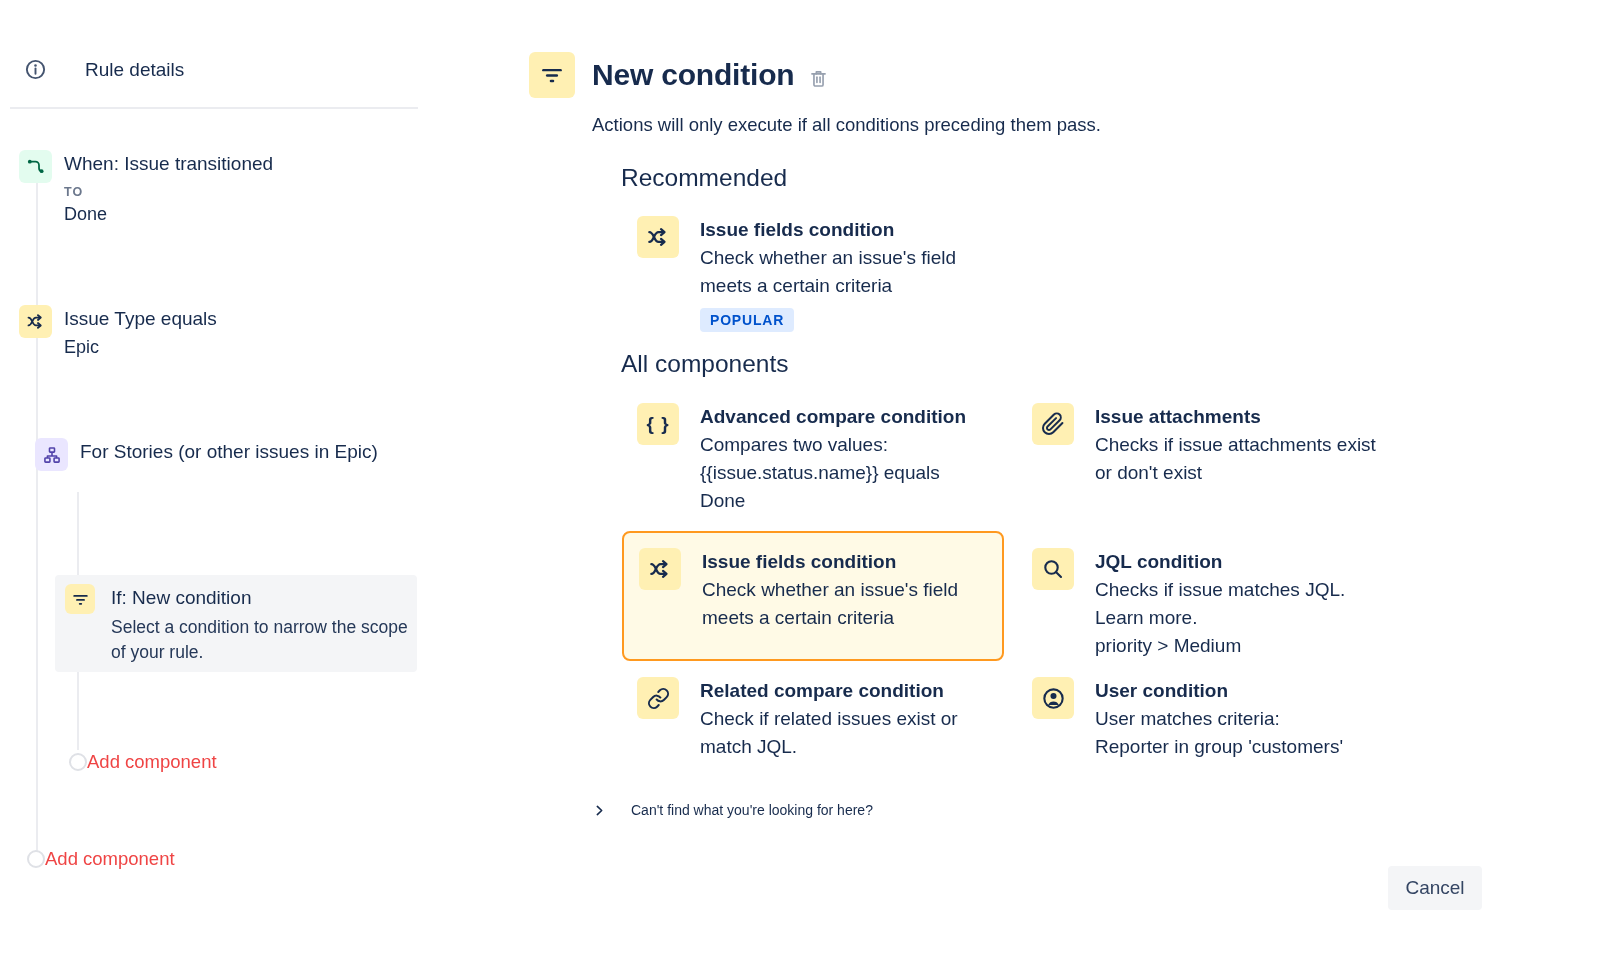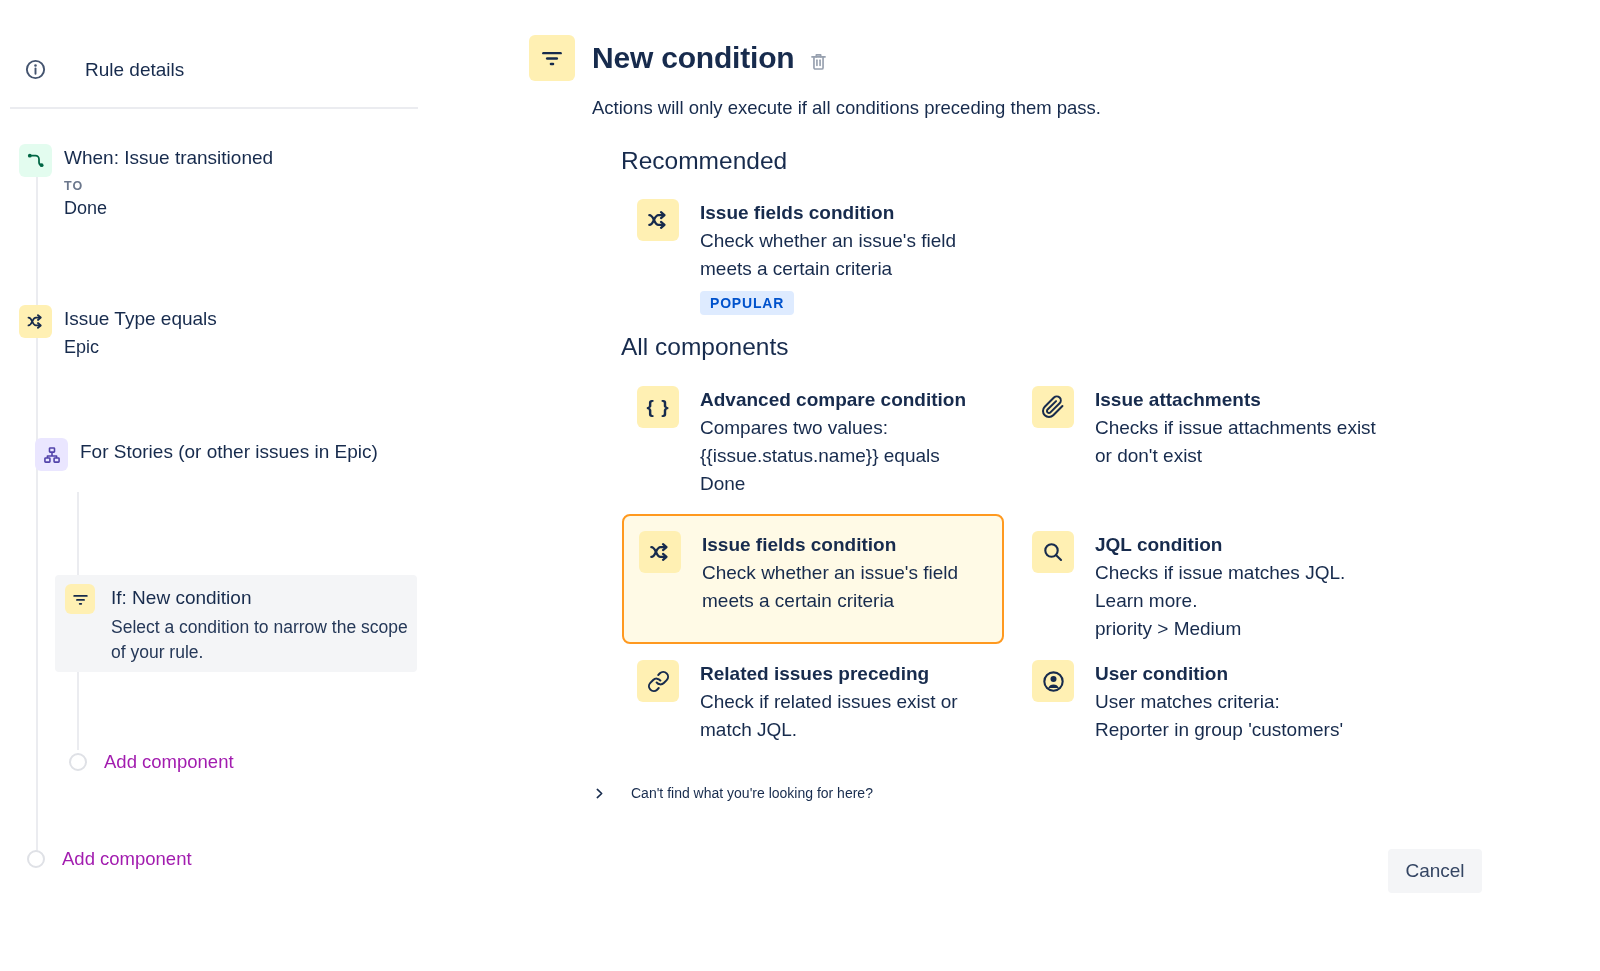--- a/index.html
+++ b/index.html
@@ -33,25 +33,25 @@
   .sb-value { font-size:18px; margin-top:5px; }
 
   .if-card {
     position:absolute; left:55px; top:575px; width:362px; height:97px;
     background:#F4F5F7; border-radius:4px; z-index:1;
     display:flex; gap:16px; padding:9px 10px; cursor:pointer;
   }
   .if-card .sb-icon { width:30px; height:30px; }
   .if-card .sb-desc { font-size:17.5px; line-height:25px; width:302px; margin-top:4px; color:#253858; }
 
-  .add-component { position:absolute; display:flex; align-items:center; gap:17px; color:#a21caf; font-size:18.5px; cursor:pointer; z-index:1; }
+  .add-component { position:absolute; display:flex; align-items:center; color:#ef4444; font-size:18.5px; cursor:pointer; z-index:1; }
   .add-circle { width:18px; height:18px; border:2px solid #DFE1E6; border-radius:50%; background:#fff; flex:none; }
 
   
-  .main { position:absolute; left:529px; top:35px; width:1020px; height:920px; }
+  .main { position:absolute; left:529px; top:52px; width:1020px; height:920px; }
   .m-header { position:absolute; left:0; top:0; display:flex; align-items:center; }
   .m-header-icon { width:46px; height:46px; border-radius:6px; background:#FFF0B3; display:flex; align-items:center; justify-content:center; flex:none; }
   .m-title { font-size:30px; font-weight:700; margin-left:17px; letter-spacing:-0.2px; }
   .m-trash { margin-left:14px; margin-top:6px; cursor:pointer; display:flex; }
   .m-subtitle { position:absolute; left:63px; top:62px; font-size:18.5px; }
 
   .section-heading { position:absolute; left:92px; font-size:24.5px; font-weight:400; }
   .rec-heading { top:112px; }
   .all-heading { top:298px; }
 
@@ -105,21 +105,21 @@
       <svg width="23" height="23" viewBox="0 0 24 24" fill="none" stroke="#44546F" stroke-width="2">
         <circle cx="12" cy="12" r="9"></circle>
         <line x1="12" y1="11" x2="12" y2="16.5" stroke-linecap="round"></line>
         <circle cx="12" cy="7.8" r="0.6" fill="#44546F" stroke-width="1.6"></circle>
       </svg>
     </span>
     <span class="label">Rule details</span>
   </div>
   <div class="sb-divider"></div>
 
-  <div class="sb-item" style="left:19px; top:144px;">
+  <div class="sb-item" style="left:19px; top:150px;">
     <span class="sb-icon green">
       <svg width="21" height="21" viewBox="0 0 24 24" fill="none">
         <circle cx="5.5" cy="6.5" r="2.2" fill="#006644"></circle>
         <path d="M7.6 6.5 H12 a4 4 0 0 1 4 4 V14 a3 3 0 0 0 3 3" stroke="#006644" stroke-width="2" fill="none" stroke-linecap="round"></path>
         <circle cx="19" cy="17.3" r="2.2" fill="#006644"></circle>
       </svg>
     </span>
     <div class="sb-body">
       <div class="sb-title">When: Issue transitioned</div>
       <div class="sb-field-label">TO</div>
@@ -281,21 +281,21 @@
     </div>
 
     <div class="comp-item">
       <span class="comp-icon">
         <svg width="23" height="23" viewBox="0 0 24 24" fill="none" stroke="#172B4D" stroke-width="2.1" stroke-linecap="round" stroke-linejoin="round">
           <path d="M10 13a5 5 0 0 0 7.54.54l3-3a5 5 0 0 0-7.07-7.07l-1.72 1.71"></path>
           <path d="M14 11a5 5 0 0 0-7.54-.54l-3 3a5 5 0 0 0 7.07 7.07l1.71-1.71"></path>
         </svg>
       </span>
       <div>
-        <div class="comp-title">Related issues preceding</div>
+        <div class="comp-title">Related compare condition</div>
         <div class="comp-desc">Check if related issues exist or match JQL.</div>
       </div>
     </div>
 
     <div class="comp-item">
       <span class="comp-icon">
         <svg width="25" height="25" viewBox="0 0 24 24" fill="none">
           <circle cx="12" cy="12" r="8.8" stroke="#172B4D" stroke-width="2"></circle>
           <circle cx="12" cy="9.6" r="2.9" fill="#172B4D"></circle>
           <path d="M6.9 18.2 a5.6 5.6 0 0 1 10.2 0 z" fill="#172B4D"></path>

